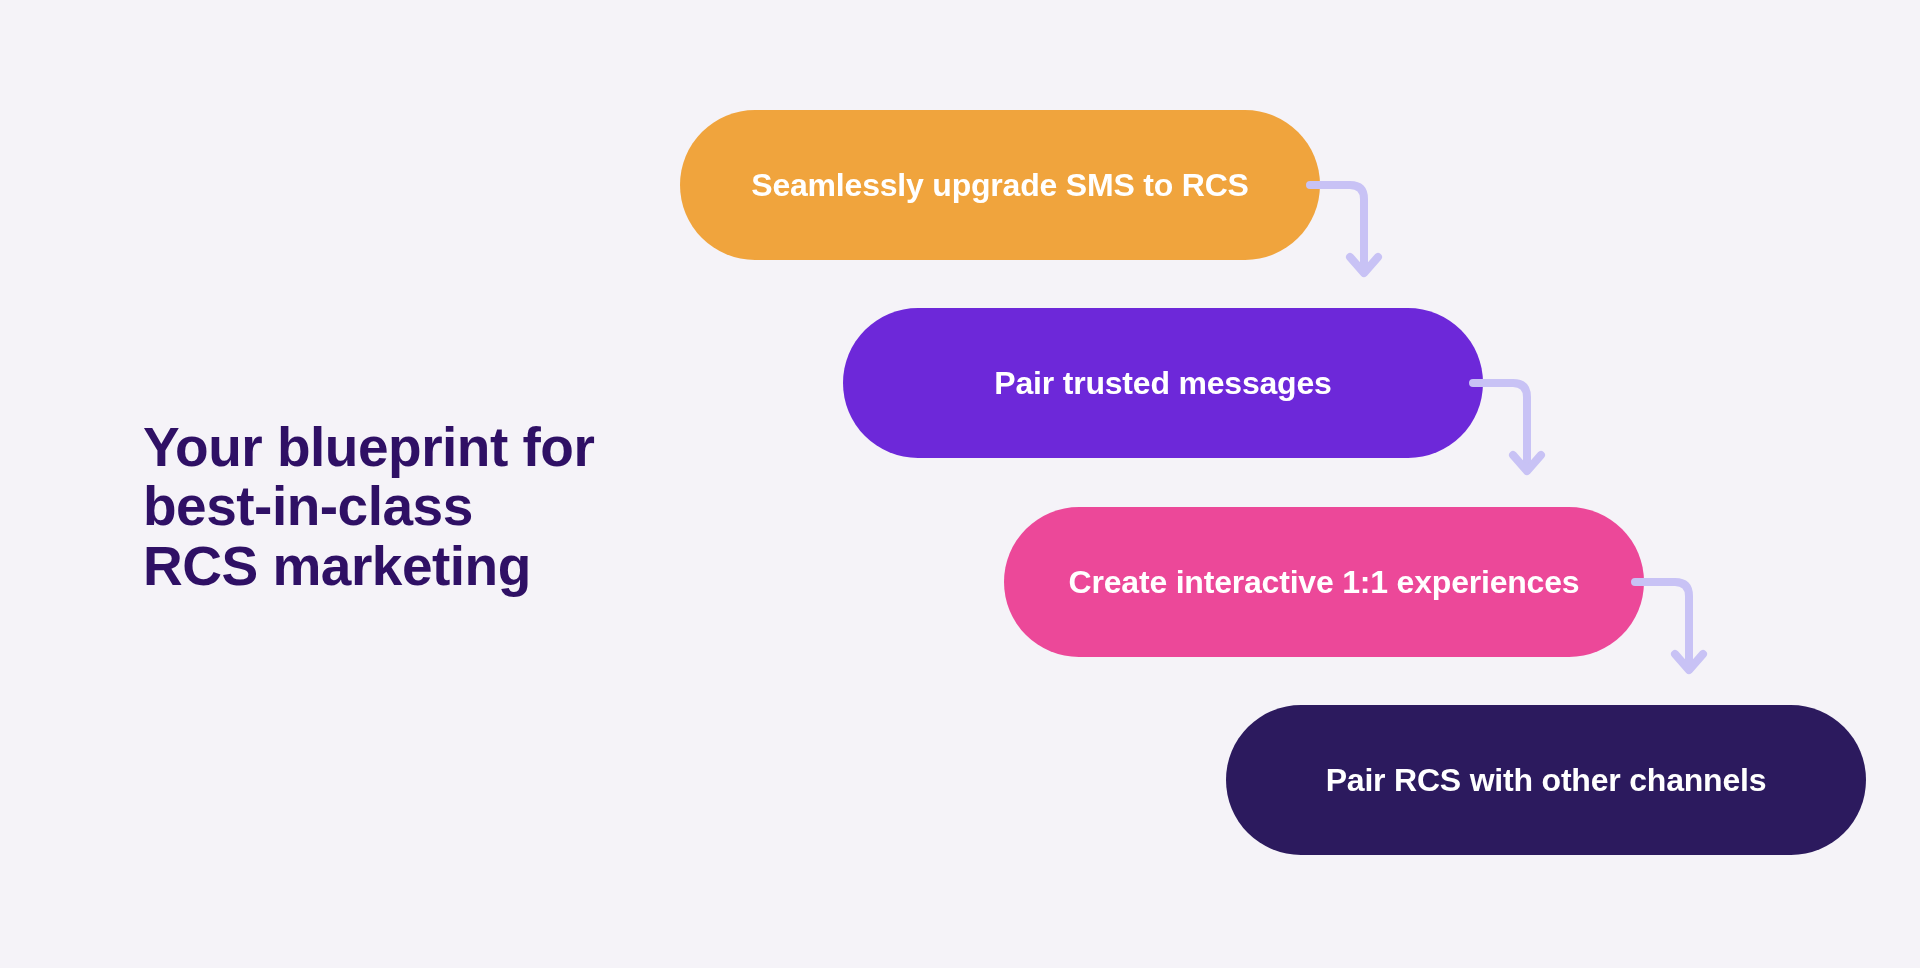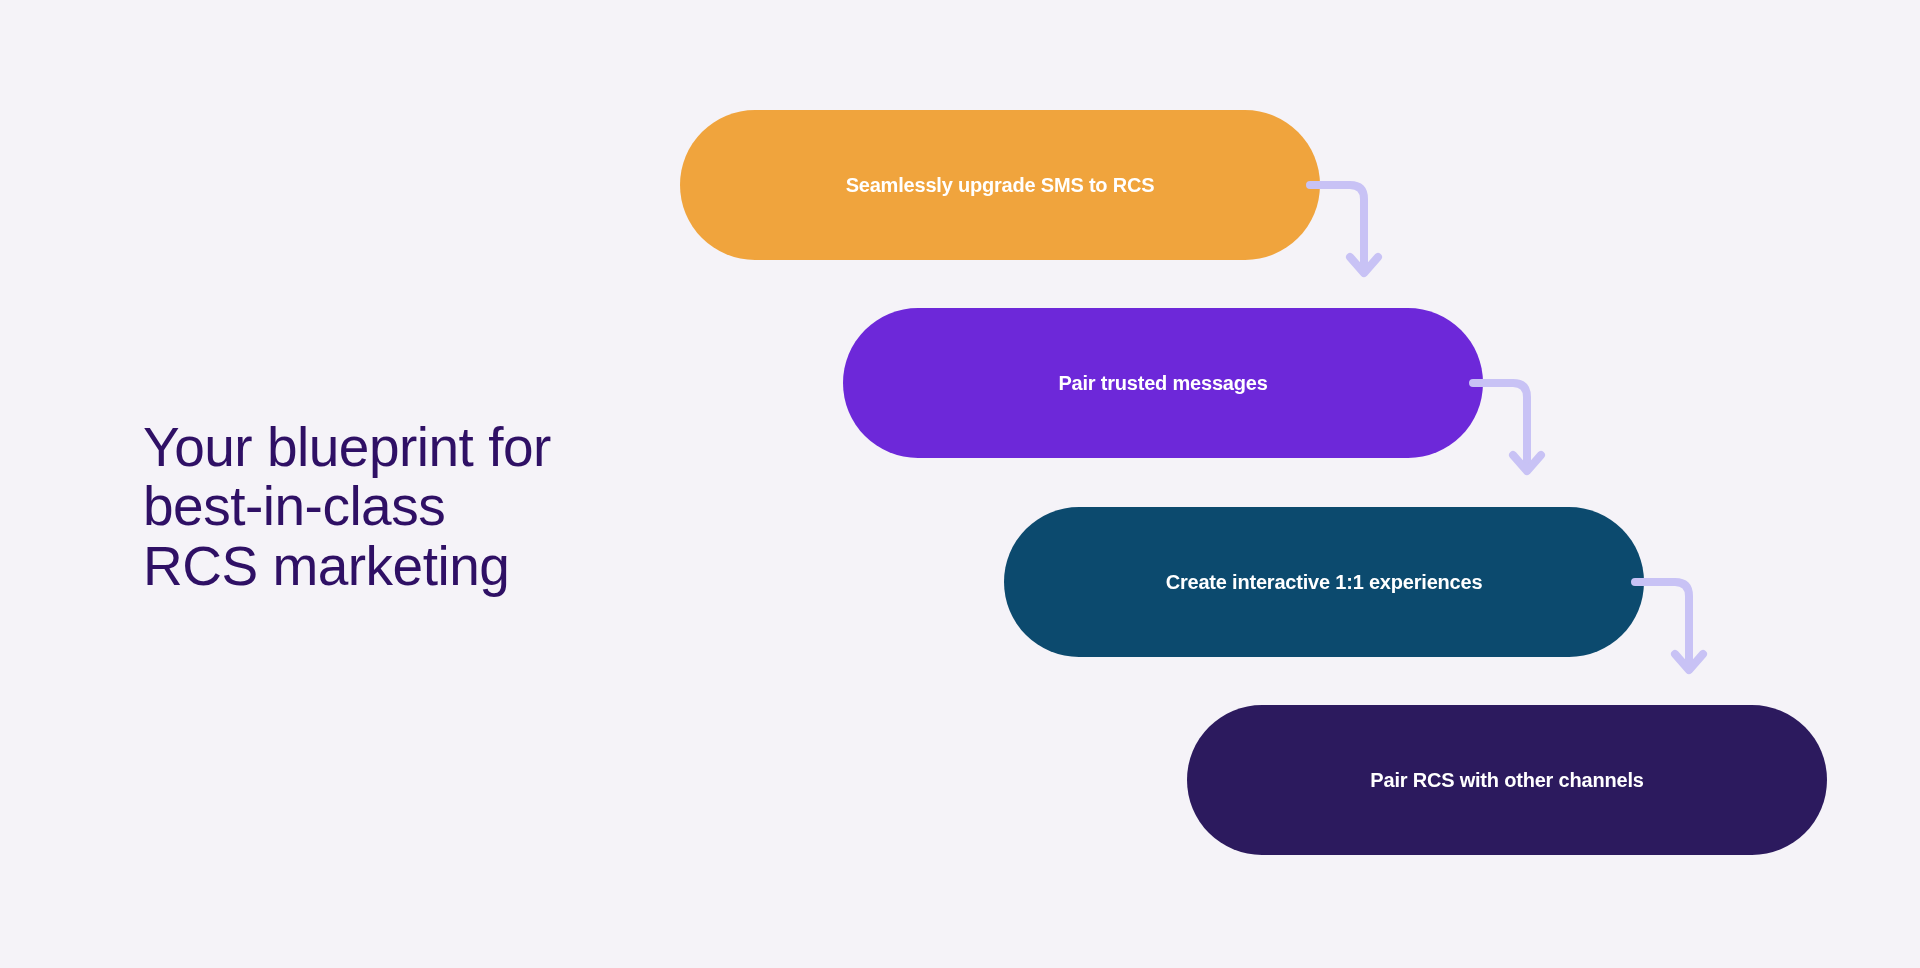--- a/index.html
+++ b/index.html
@@ -13,46 +13,46 @@
     width: 1920px;
     height: 968px;
     background: #f5f3f8;
   }
   .title {
     position: absolute;
     left: 143px;
     top: 418px;
     width: 560px;
     font-size: 55px;
-    font-weight: 400;
+    font-weight: 700;
     line-height: 1.08;
     letter-spacing: -0.5px;
     color: #2f1065;
     white-space: pre-line;
   }
   .pill {
     position: absolute;
     width: 640px;
     height: 150px;
     border-radius: 75px;
     display: flex;
     align-items: center;
     justify-content: center;
   }
   .pill .pill-label {
-    font-size: 20px;
+    font-size: 32px;
     font-weight: 700;
     color: #ffffff;
     text-align: center;
     letter-spacing: -0.2px;
   }
   .step-1 { left: 680px;  top: 110px; }
   .step-2 { left: 843px;  top: 308px; }
   .step-3 { left: 1004px; top: 507px; }
-  .step-4 { left: 1187px; top: 705px; }
+  .step-4 { left: 1226px; top: 705px; }
   .arrow {
     position: absolute;
     width: 70px;
     height: 110px;
     overflow: visible;
   }
   .arrow-1 { left: 1310px; top: 177px; }
   .arrow-2 { left: 1473px; top: 375px; }
   .arrow-3 { left: 1635px; top: 574px; }
   .arrow path {
@@ -82,21 +82,21 @@
 
   <div class="pill step-2" style="background-color: rgb(109, 40, 217);">
     <span class="pill-label" style="color: rgb(255, 255, 255);">Pair trusted messages</span>
   </div>
 
   <svg class="arrow arrow-2" viewBox="0 0 70 110" style="stroke: rgb(200, 194, 245);">
     <path d="M 0 8 H 40 Q 54 8 54 22 V 92"></path>
     <path d="M 40 80 L 54 96 L 68 80"></path>
   </svg>
 
-  <div class="pill step-3" style="background-color: #0c4a6e;">
+  <div class="pill step-3" style="background-color: #ec4899;">
     <span class="pill-label" style="color: rgb(255, 255, 255);">Create interactive 1:1 experiences</span>
   </div>
 
   <svg class="arrow arrow-3" viewBox="0 0 70 110" style="stroke: rgb(200, 194, 245);">
     <path d="M 0 8 H 40 Q 54 8 54 22 V 92"></path>
     <path d="M 40 80 L 54 96 L 68 80"></path>
   </svg>
 
   <div class="pill step-4" style="background-color: rgb(44, 26, 94);">
     <span class="pill-label" style="color: rgb(255, 255, 255);">Pair RCS with other channels</span>

